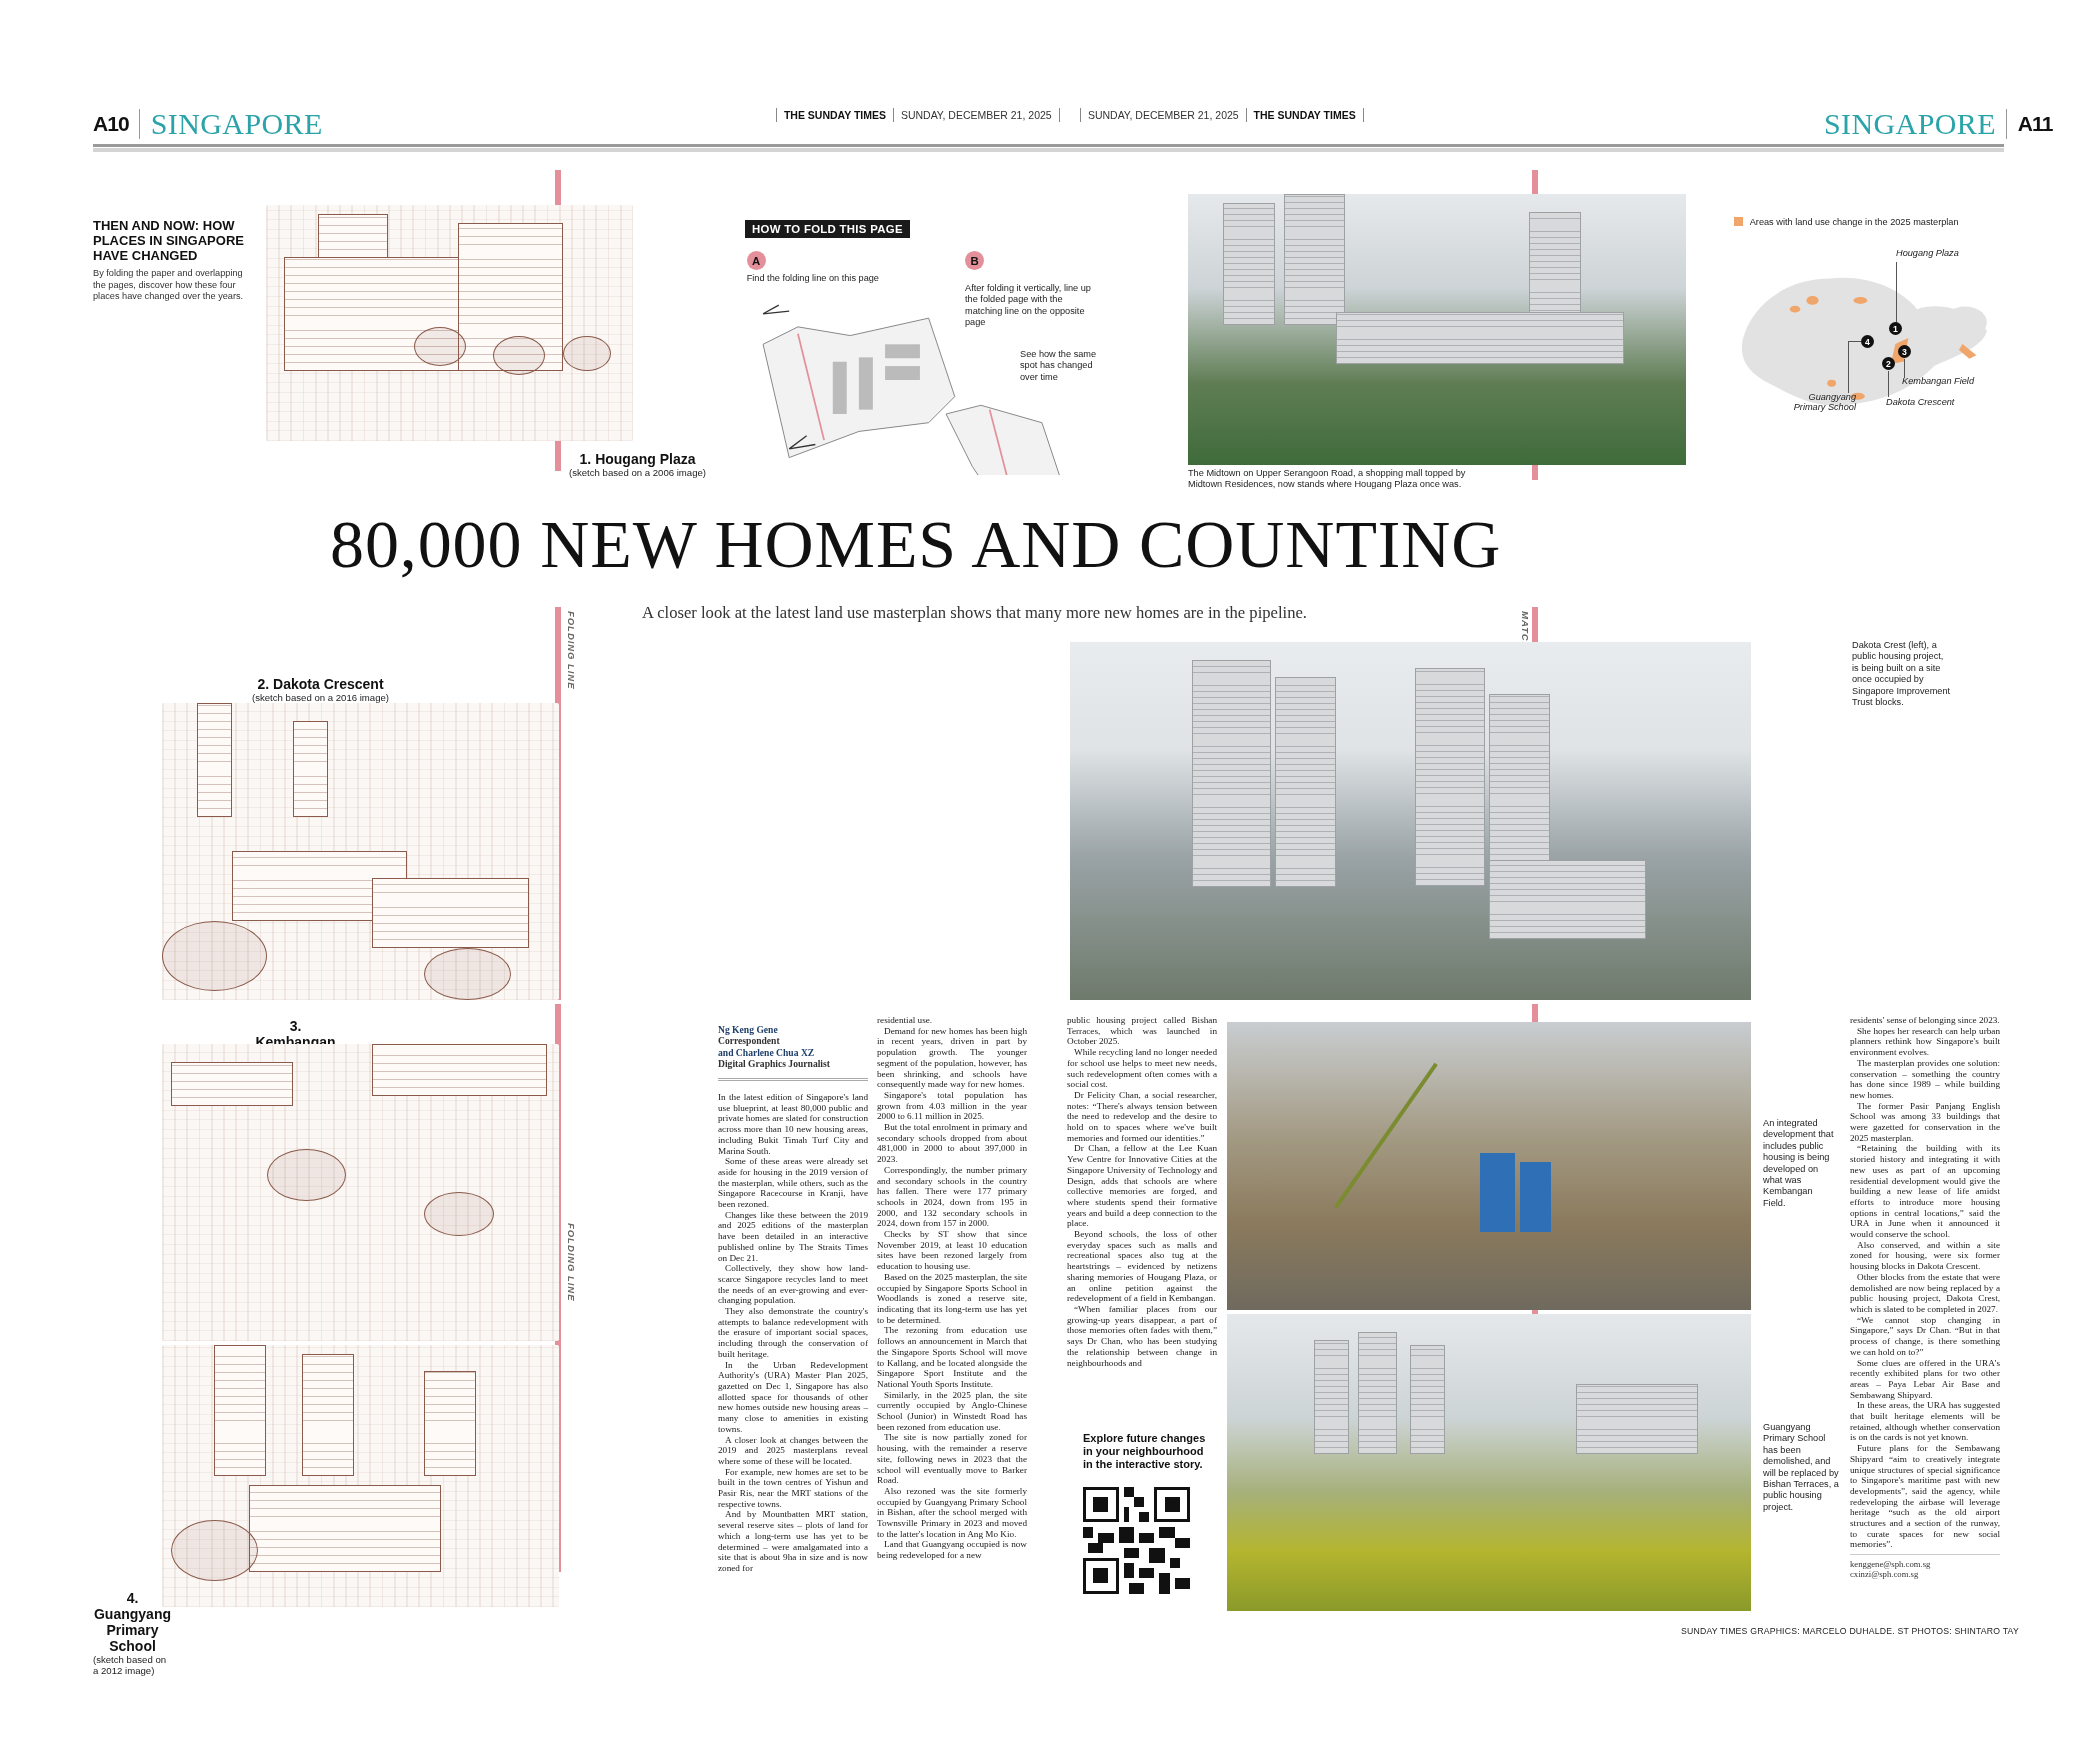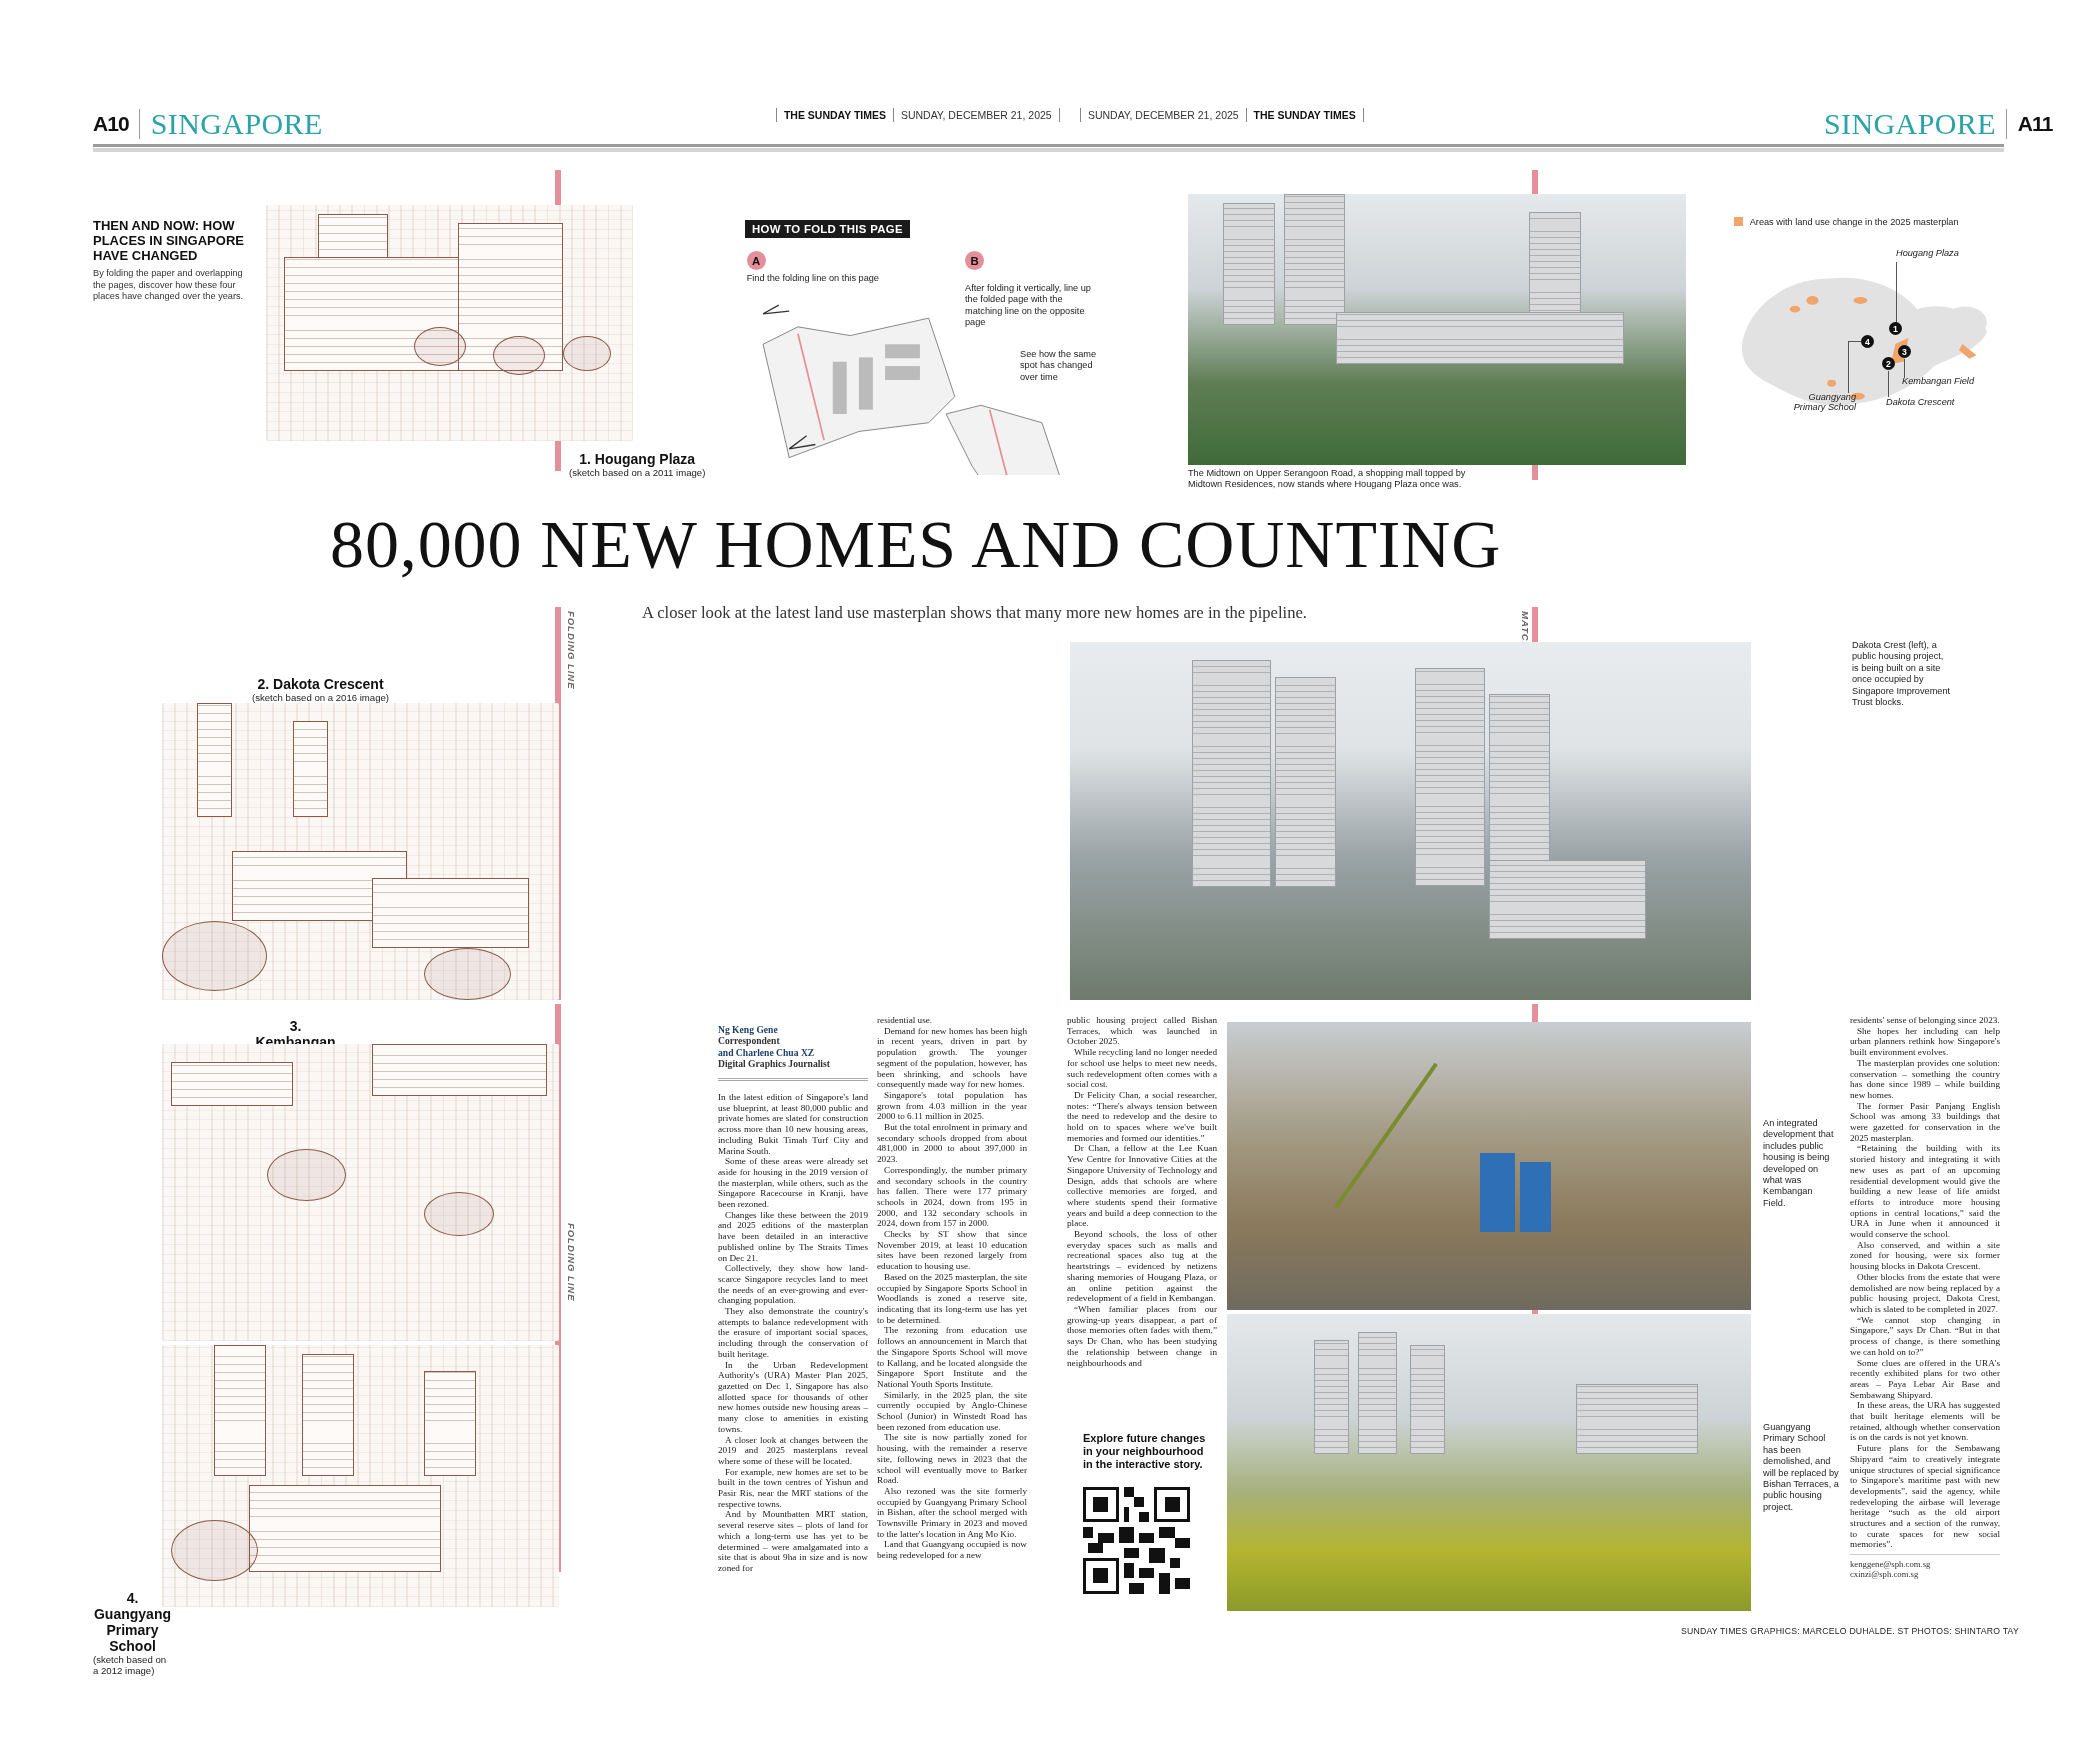--- a/index.html
+++ b/index.html
@@ -135,21 +135,21 @@
 <div class="abs sketch" style="left:266px; top:205px; width:367px; height:236px;">
   <div class="bldg" style="left:17.5px; top:52px; width:175px; height:114px;"></div>
   <div class="bldg" style="left:192px; top:17.5px; width:105px; height:148px;"></div>
   <div class="bldg" style="left:52px; top:8.7px; width:70px; height:44px;"></div>
   <div class="tree" style="left:148px; top:122px; width:52px; height:39px;"></div>
   <div class="tree" style="left:227px; top:131px; width:52px; height:39px;"></div>
   <div class="tree" style="left:297px; top:131px; width:48px; height:35px;"></div>
 </div>
 <div class="abs" style="left:569px; top:451px;">
   <div class="sketch-label-title">1. Hougang Plaza</div>
-  <div class="sketch-label-sub">(sketch based on a 2011 image)</div>
+  <div class="sketch-label-sub">(sketch based on a 2006 image)</div>
 </div>
 
 <div class="abs" style="left:745px; top:220px; width:367px; height:253px;">
   <div class="fold-banner" style="display:inline-block;">HOW TO FOLD THIS PAGE</div>
   <div class="abs" style="left:1.7px; top:31px; width:175px;">
     <div class="step-badge">A</div>
     <div class="step-text" style="margin-top:2.6px;">Find the folding line on this page</div>
   </div>
   <div class="abs" style="left:220px; top:31px; width:127px;">
     <div class="step-badge">B</div>
@@ -342,21 +342,21 @@
     <span style="grid-column:9/11; grid-row:16/19;"></span>
     <span style="grid-column:12/15; grid-row:17/19;"></span>
     <span style="grid-column:16/18; grid-row:18/22;"></span>
     <span style="grid-column:19/22; grid-row:19/21;"></span>
     <span style="grid-column:10/13; grid-row:20/22;"></span>
   </div>
 </div>
 
 <div class="abs col" style="left:1850px; top:1015px; width:150px;">
   <p class="noindent">residents' sense of belonging since 2023.</p>
-  <p>She hopes her including can help urban planners rethink how Singapore's built environment evolves.</p>
+  <p>She hopes her research can help urban planners rethink how Singapore's built environment evolves.</p>
   <p>The masterplan provides one solution: conservation – something the country has done since 1989 – while building new homes.</p>
   <p>The former Pasir Panjang English School was among 33 buildings that were gazetted for conservation in the 2025 masterplan.</p>
   <p>“Retaining the building with its storied history and integrating it with new uses as part of an upcoming residential development would give the building a new lease of life amidst efforts to introduce more housing options in central locations,” said the URA in June when it announced it would conserve the school.</p>
   <p>Also conserved, and within a site zoned for housing, were six former housing blocks in Dakota Crescent.</p>
   <p>Other blocks from the estate that were demolished are now being replaced by a public housing project, Dakota Crest, which is slated to be completed in 2027.</p>
   <p>“We cannot stop changing in Singapore,” says Dr Chan. “But in that process of change, is there something we can hold on to?”</p>
   <p>Some clues are offered in the URA's recently exhibited plans for two other areas – Paya Lebar Air Base and Sembawang Shipyard.</p>
   <p>In these areas, the URA has suggested that built heritage elements will be retained, although whether conservation is on the cards is not yet known.</p>
   <p>Future plans for the Sembawang Shipyard “aim to creatively integrate unique structures of special significance to Singapore's maritime past with new developments”, said the agency, while redeveloping the airbase will leverage heritage “such as the old airport structures and a section of the runway, to curate spaces for new social memories”.</p>
   <div style="height:5.2px; border-bottom:1.7px solid #ccc; margin-bottom:3.5px;"></div>

